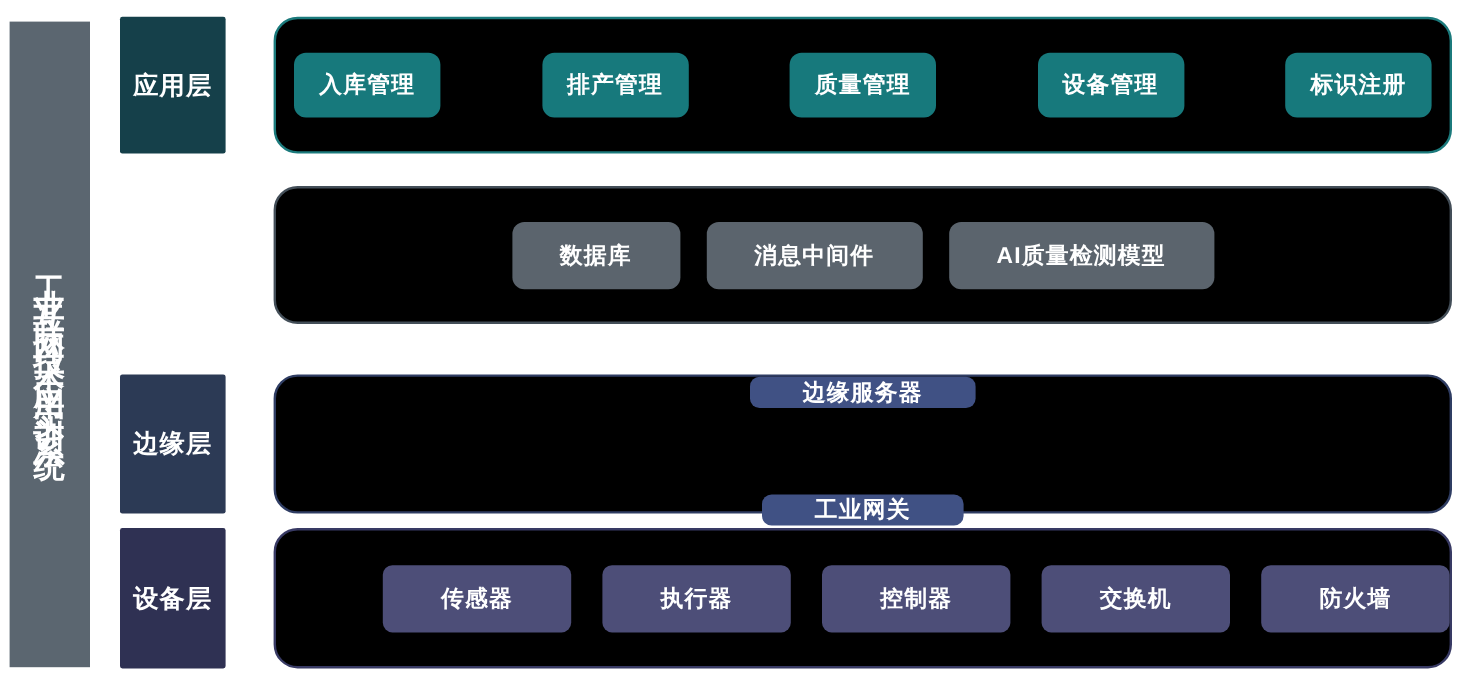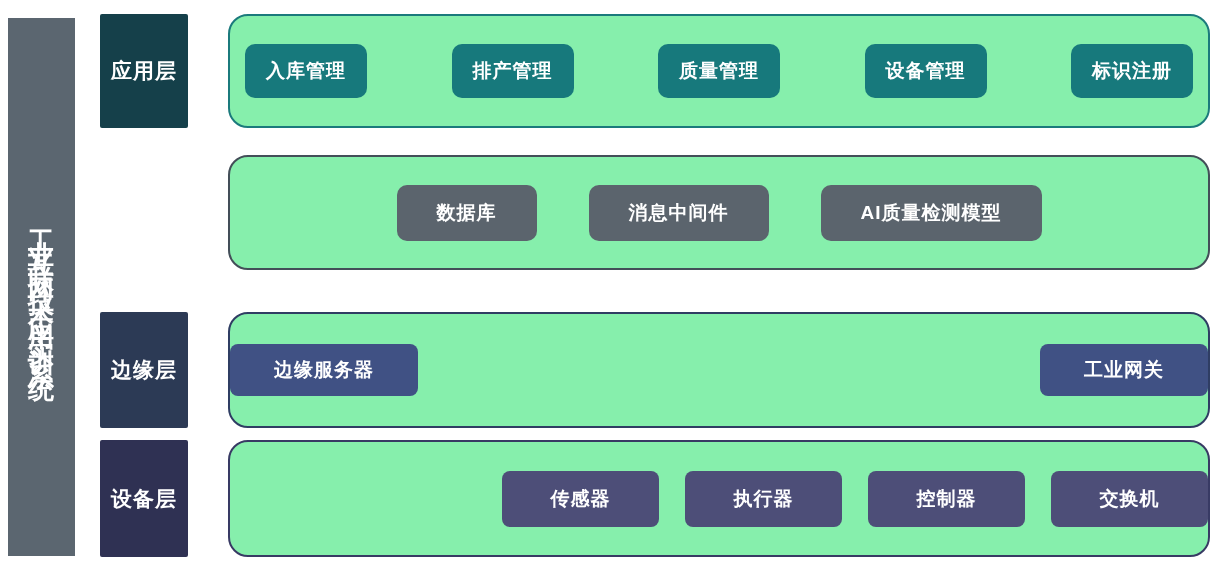--- a/index.html
+++ b/index.html
@@ -50,21 +50,21 @@
     color: #ffffff;
     font-size: 21px;
     font-weight: bold;
     letter-spacing: 1px;
   }
 
   .layer-container {
     position: absolute;
     left: 228px; top: 0;
     width: 982px; height: 100%;
-    background: #86efac;
+    background: #000000;
     border: 2.5px solid var(--border, #333);
     border-radius: 20px;
   }
 
   .items {
     width: 100%; height: 100%;
     display: flex;
     align-items: center;
   }
 
@@ -76,24 +76,24 @@
     letter-spacing: 1px;
     display: flex; align-items: center; justify-content: center;
     border-radius: 10px;
     white-space: nowrap;
   }
 
   
   .row-0 .items { justify-content: space-between; padding: 0 15px; }
   .row-0 .item  { width: 122px; height: 54px; }
 
-  .row-1 .items { justify-content: center; gap: 52px; }
+  .row-1 .items { justify-content: center; gap: 22px; }
   .row-1 .item  { height: 56px; padding: 0 40px; }
 
-  .row-2 .items { justify-content: space-between; gap: 72px; }
+  .row-2 .items { justify-content: space-between; gap: 72px; flex-direction: column; }
   .row-2 .item  { height: 52px; padding: 0 44px; border-radius: 8px; }
 
   .row-3 .items { justify-content: flex-end; gap: 26px; }
   .row-3 .item  { width: 157px; height: 56px; border-radius: 8px; }
 </style>
 </head>
 <body>
 
 <div class="stage">
 
@@ -135,17 +135,18 @@
   </section>
 
   <section class="layer-row row-3" style="--label-bg: #2f3153; --item-bg: #4d4e78; --border: #383a64;">
     <div class="layer-label">设备层</div>
     <div class="layer-container">
       <div class="items">
           <div class="item">传感器</div>
           <div class="item">执行器</div>
           <div class="item">控制器</div>
           <div class="item">交换机</div>
+          <div class="item">防火墙</div>
         </div>
     </div>
   </section>
 
 </div>
 
 </body></html>

